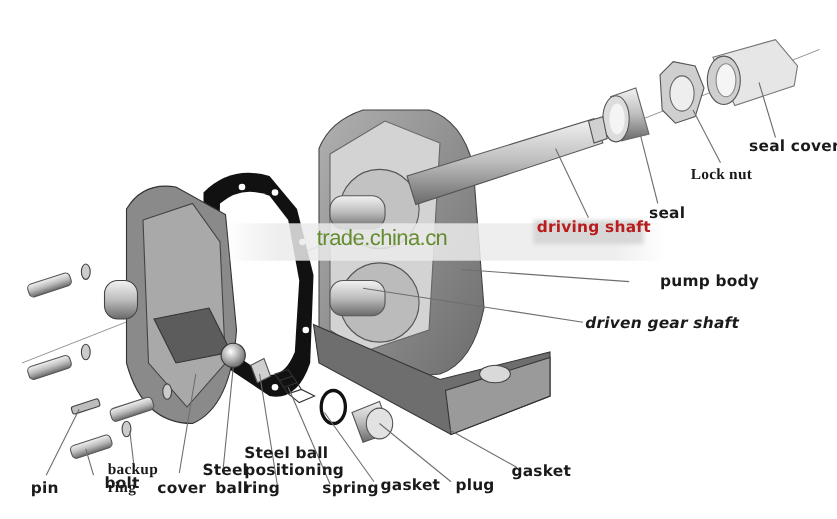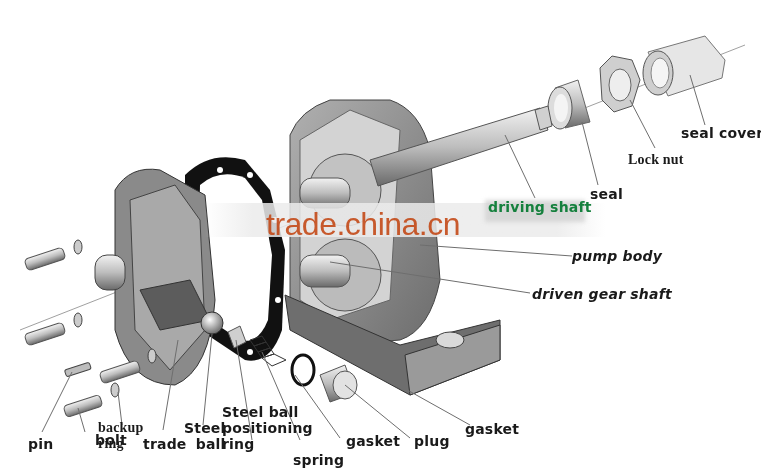--- a/index.html
+++ b/index.html
@@ -4,21 +4,21 @@
 <style>
   html, body { margin:0; padding:0; background:#ffffff; }
   body { width:761px; height:472px; position:relative; overflow:hidden;
          font-family:"DejaVu Sans", sans-serif; }
   #diagram { position:absolute; left:0; top:0; width:761px; height:472px; }
   .label { position:absolute; color:#1a1a1a; font-weight:bold; font-size:14px;
            line-height:16px; white-space:nowrap; letter-spacing:0.2px; }
   .label.multi { white-space:pre; }
   .watermark { position:absolute; left:205px; top:203px; width:400px; height:34px;
                background:linear-gradient(90deg, rgba(255,255,255,0) 0%, rgba(235,235,235,0.85) 12%, rgba(235,235,235,0.85) 88%, rgba(255,255,255,0) 100%); }
-  .watermark-text { position:absolute; left:266px; top:206px; font-size:32px; color:#c2410c;
+  .watermark-text { position:absolute; left:288px; top:206px; font-size:20px; color:#4d7c0f;
                     font-family:"Liberation Sans", sans-serif; opacity:0.85; letter-spacing:-0.5px; }
   .blur-strip { position:absolute; left:485px; top:200px; width:100px; height:22px;
                 background:rgba(210,210,210,0.85); filter:blur(2px); }
 </style>
 </head>
 <body>
 
 <svg id="diagram" viewBox="0 0 761 472" xmlns="http://www.w3.org/2000/svg">
   <defs>
     <linearGradient id="cyl" x1="0" y1="0" x2="0" y2="1">
@@ -146,29 +146,29 @@
   </g>
 </svg>
 
 <div class="watermark"></div>
 <div class="blur-strip"></div>
 <div class="watermark-text">trade.china.cn</div>
 
 <div class="label" style="left:681px;top:125px;">seal cover</div>
 <div class="label" style="left:628px;top:152px;font-family:Liberation Serif, serif;">Lock nut</div>
 <div class="label" style="left:590px;top:186px;">seal</div>
-<div class="label" style="left:488px;top:199px;color:#15803d;">driving shaft</div>
-<div class="label" style="left:572px;top:248px;font-style:italic;">pump body</div>
+<div class="label" style="left:488px;top:199px;color:#b91c1c;">driving shaft</div>
+<div class="label" style="left:600px;top:248px;">pump body</div>
 <div class="label" style="left:532px;top:286px;font-style:italic;">driven gear shaft</div>
 <div class="label" style="left:465px;top:421px;">gasket</div>
 <div class="label" style="left:414px;top:433px;text-align:center;">plug</div>
 <div class="label" style="left:346px;top:433px;">gasket</div>
-<div class="label" style="left:293px;top:452px;">spring</div>
+<div class="label" style="left:293px;top:436px;">spring</div>
 <div class="label multi" style="left:222px;top:404px;">Steel ball
 positioning
 ring</div>
 <div class="label multi" style="left:184px;top:420px;text-align:right;">Steel
 ball</div>
-<div class="label" style="left:143px;top:436px;">trade</div>
+<div class="label" style="left:143px;top:436px;">cover</div>
 <div class="label multi" style="left:98px;top:420px;font-family:Liberation Serif, serif;">backup
 ring</div>
 <div class="label" style="left:62px;top:432px;margin-left:33px;">bolt</div>
 <div class="label" style="left:28px;top:436px;">pin</div>
 
 </body></html>

